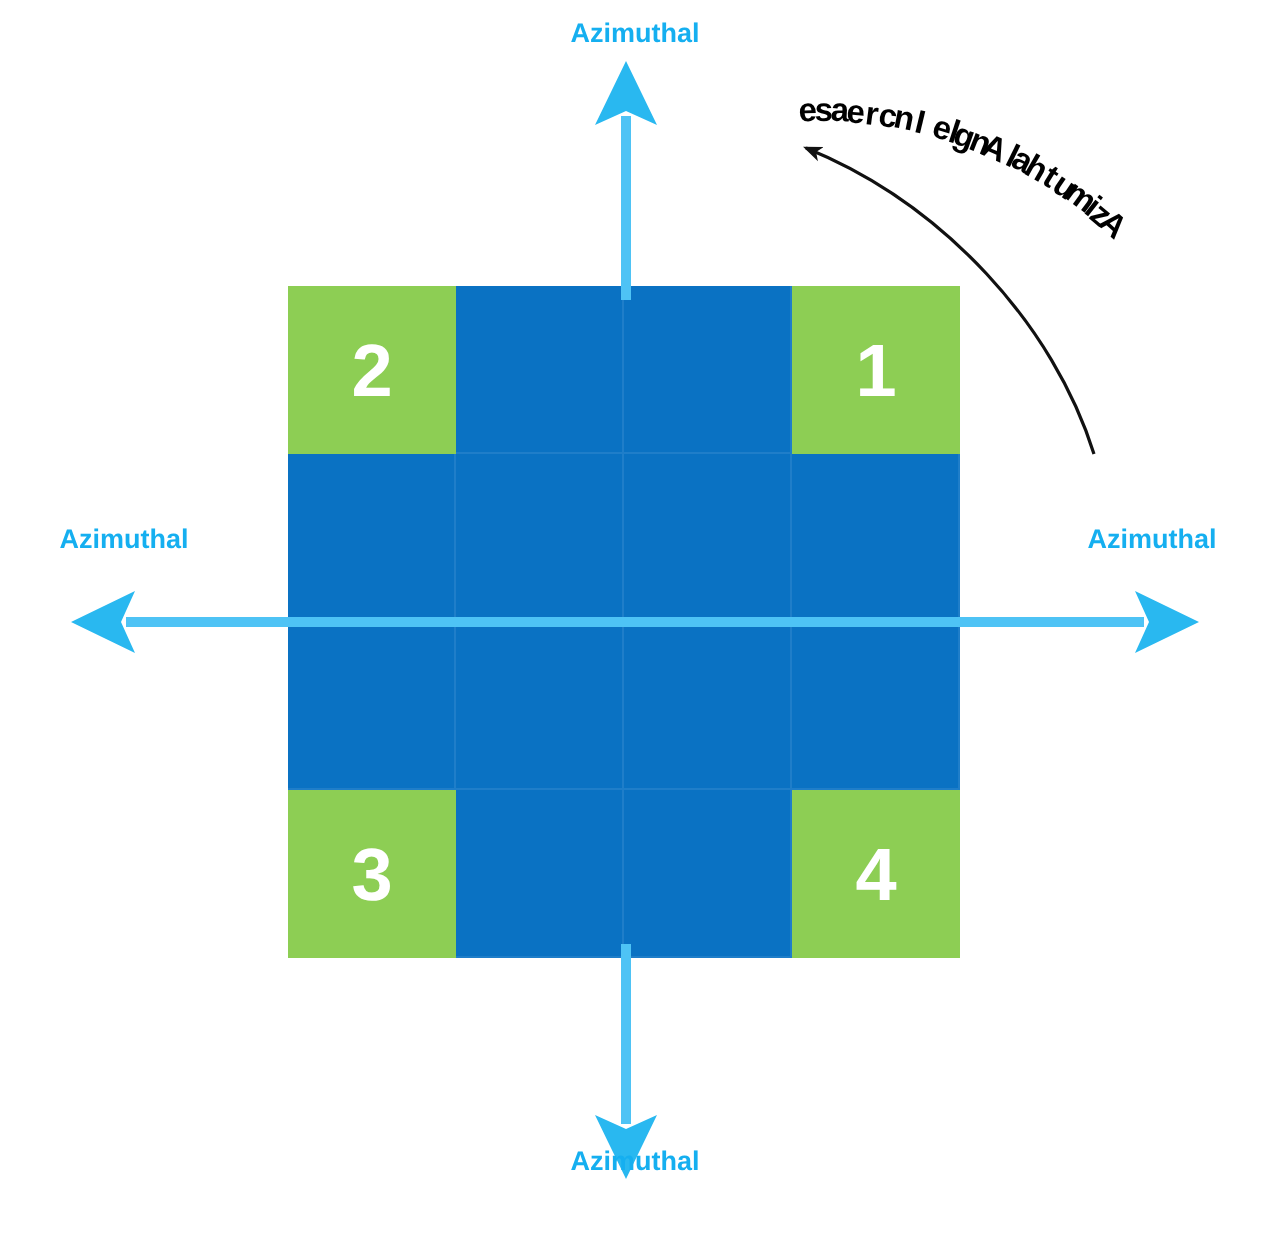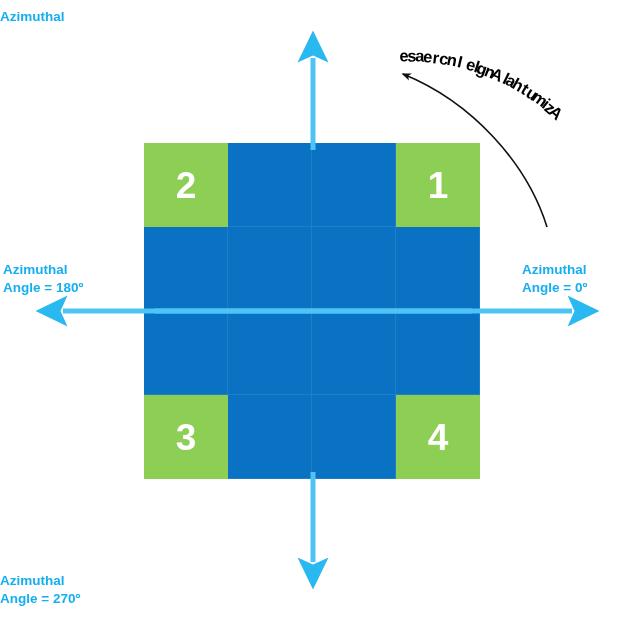--- a/index.html
+++ b/index.html
@@ -59,21 +59,21 @@
     user-select: none;
   }
 
   
   .axis-label {
     position: absolute;
     color: #15aff0;
     font-size: 13.5px;
     font-weight: bold;
     line-height: 1.32;
-    text-align: left;
+    text-align: center;
     white-space: nowrap;
     z-index: 6;
   }
 
   #label-90  { left: 0;   top: 8px;   width: 635px; }
   #label-270 { left: 0;   top: 572px; width: 635px; }
   #label-180 { left: 3px;  top: 261px; width: 118px; }
   #label-0   { left: 522px; top: 261px; width: 108px; }
 
   
@@ -188,31 +188,28 @@
       <span class="cell-label">4</span>
     </div>
   </div>
 
   <div class="axis-label" id="label-90">
     <div>Azimuthal</div>
   </div>
 
   <div class="axis-label" id="label-270">
     <div>Azimuthal</div>
-    <div>Angle = 270º</div>
   </div>
 
   <div class="axis-label" id="label-180">
     <div>Azimuthal</div>
-    <div>Angle = 180º</div>
   </div>
 
   <div class="axis-label" id="label-0">
     <div>Azimuthal</div>
-    <div>Angle = 0º</div>
   </div>
 
   <div id="arc-caption-host">
       <span class="arc-caption" style="left: 556.465px; top: 112.948px; transform: translate(-50%, -50%) rotate(41.9714deg);">A</span>
       <span class="arc-caption" style="left: 550.444px; top: 107.725px; transform: translate(-50%, -50%) rotate(39.9143deg);">z</span>
       <span class="arc-caption" style="left: 545.964px; top: 104.075px; transform: translate(-50%, -50%) rotate(38.4229deg);">i</span>
       <span class="arc-caption" style="left: 539.873px; top: 99.4122px; transform: translate(-50%, -50%) rotate(36.4429deg);">m</span>
       <span class="arc-caption" style="left: 531.81px; top: 93.7311px; transform: translate(-50%, -50%) rotate(33.8971deg);">u</span>
       <span class="arc-caption" style="left: 525.116px; top: 89.4055px; transform: translate(-50%, -50%) rotate(31.84deg);">t</span>
       <span class="arc-caption" style="left: 518.271px; top: 85.3231px; transform: translate(-50%, -50%) rotate(29.7829deg);">h</span>

